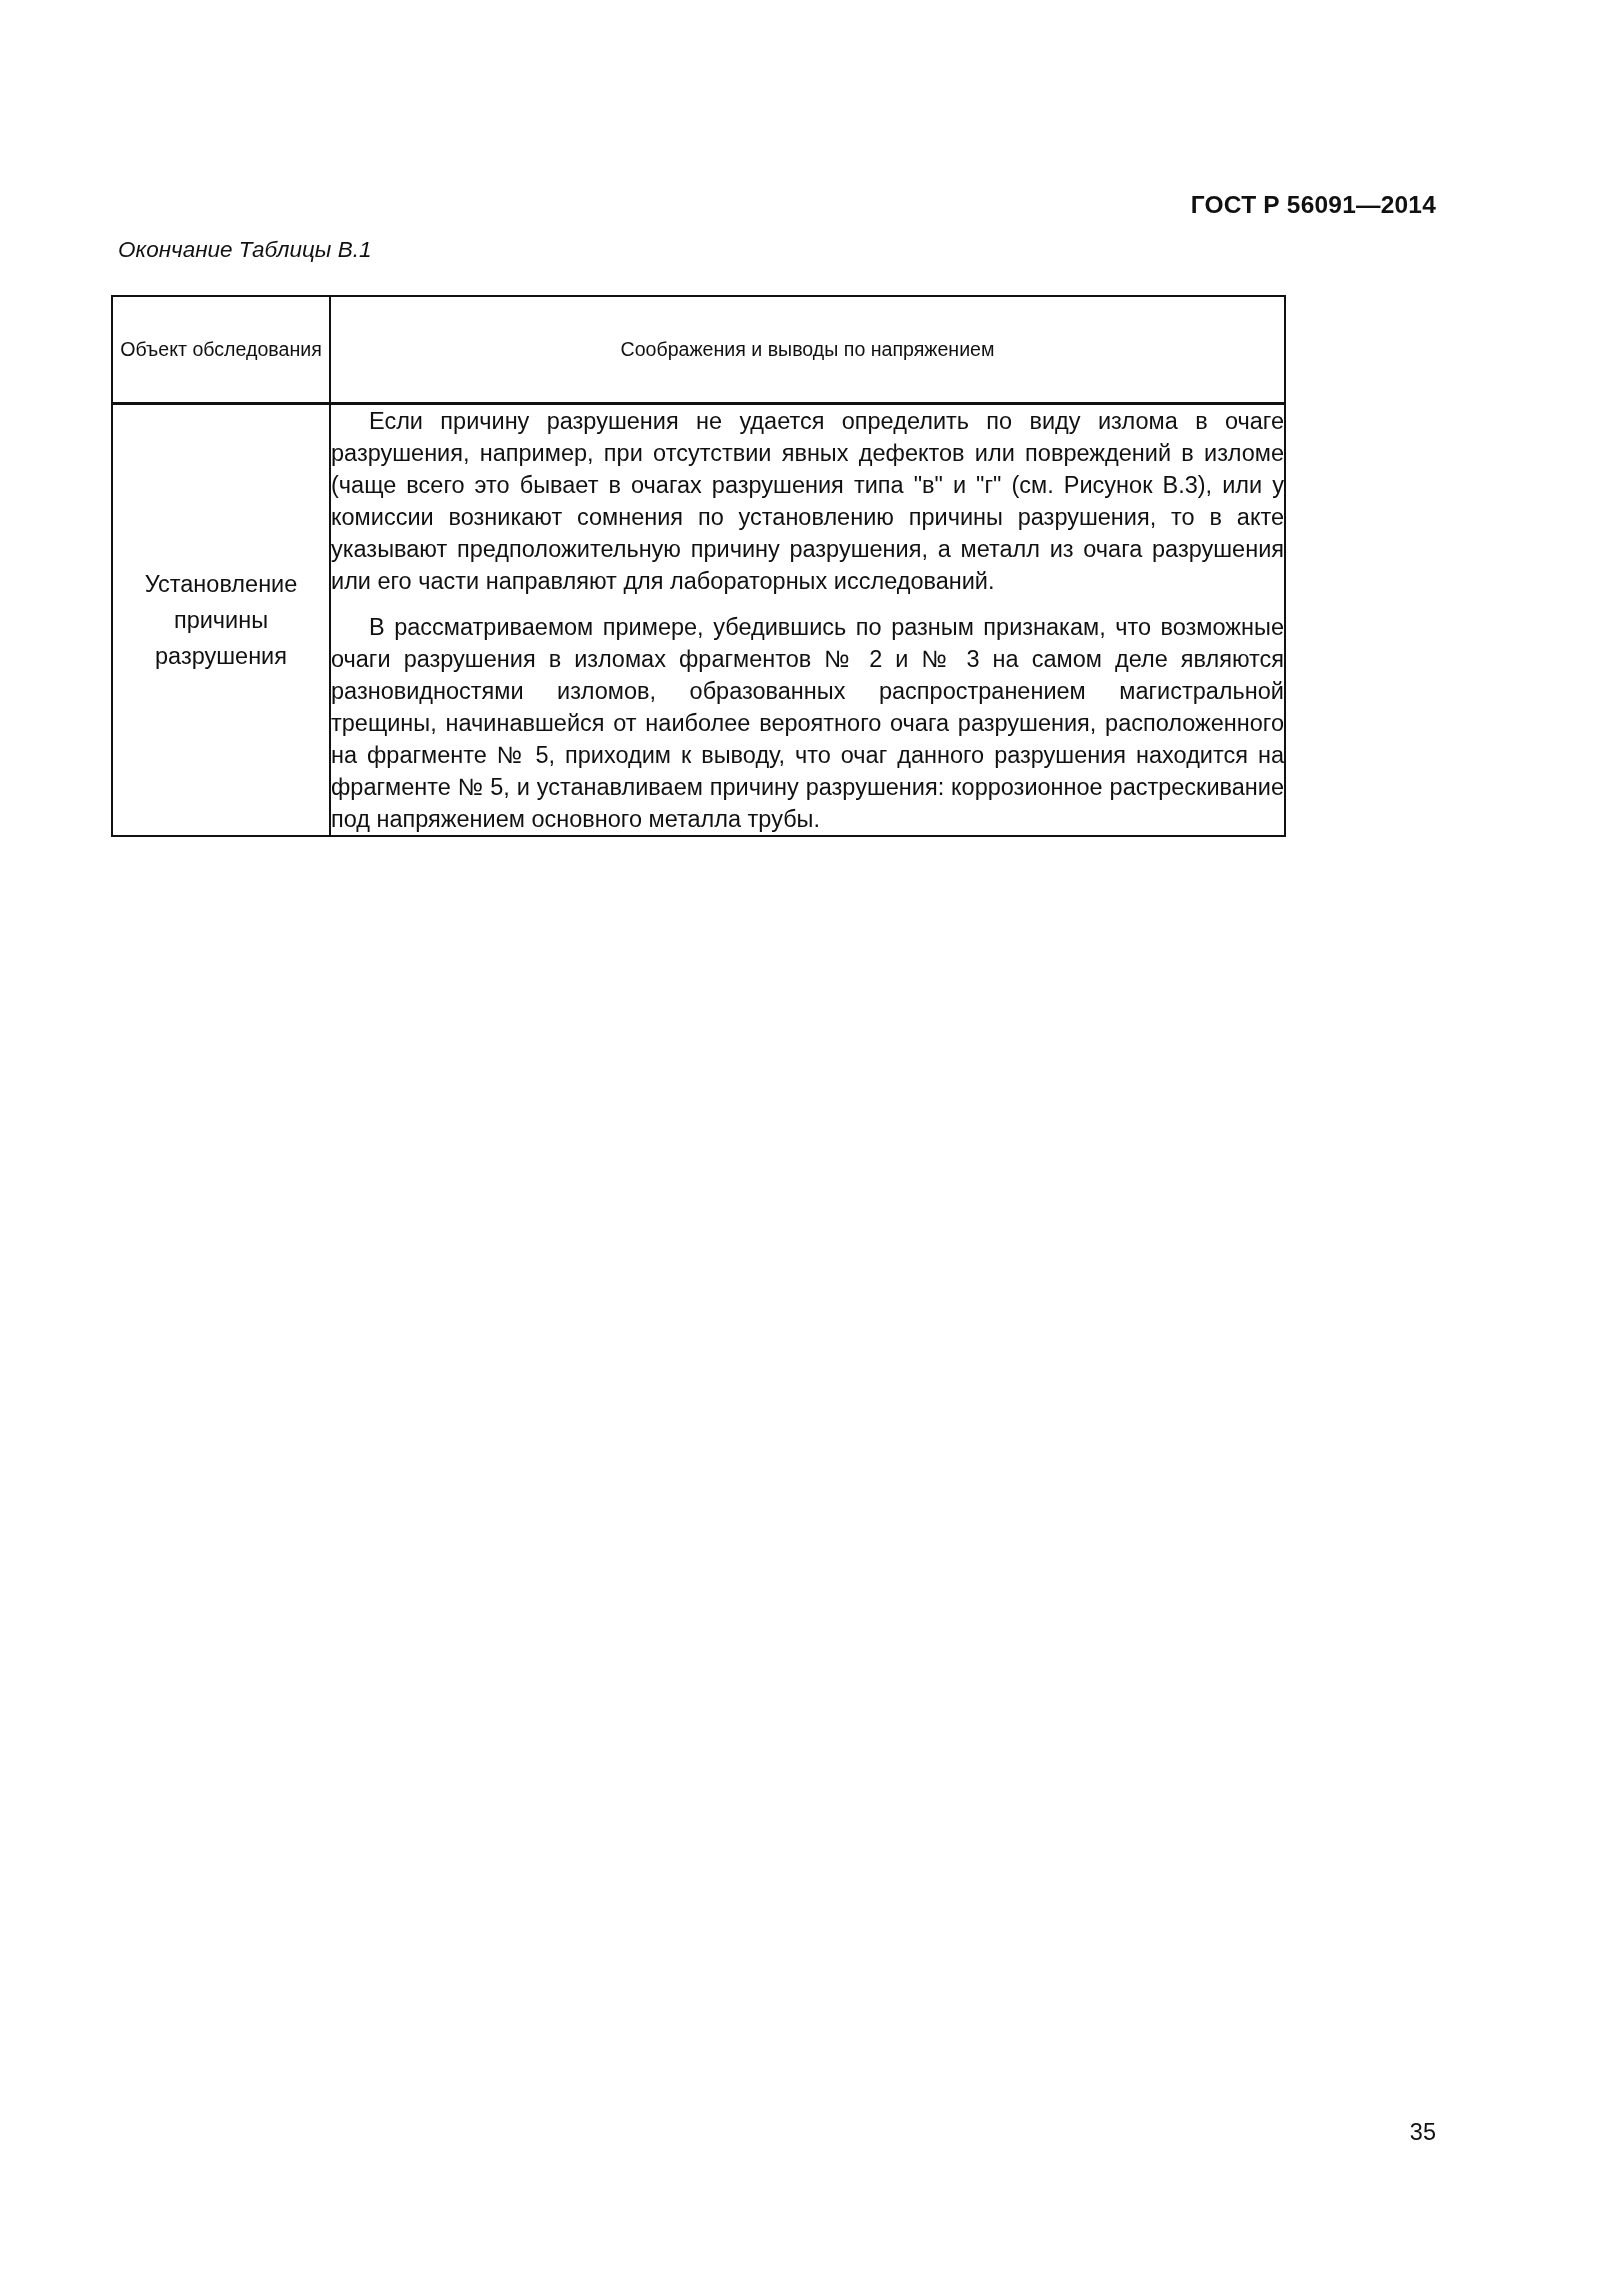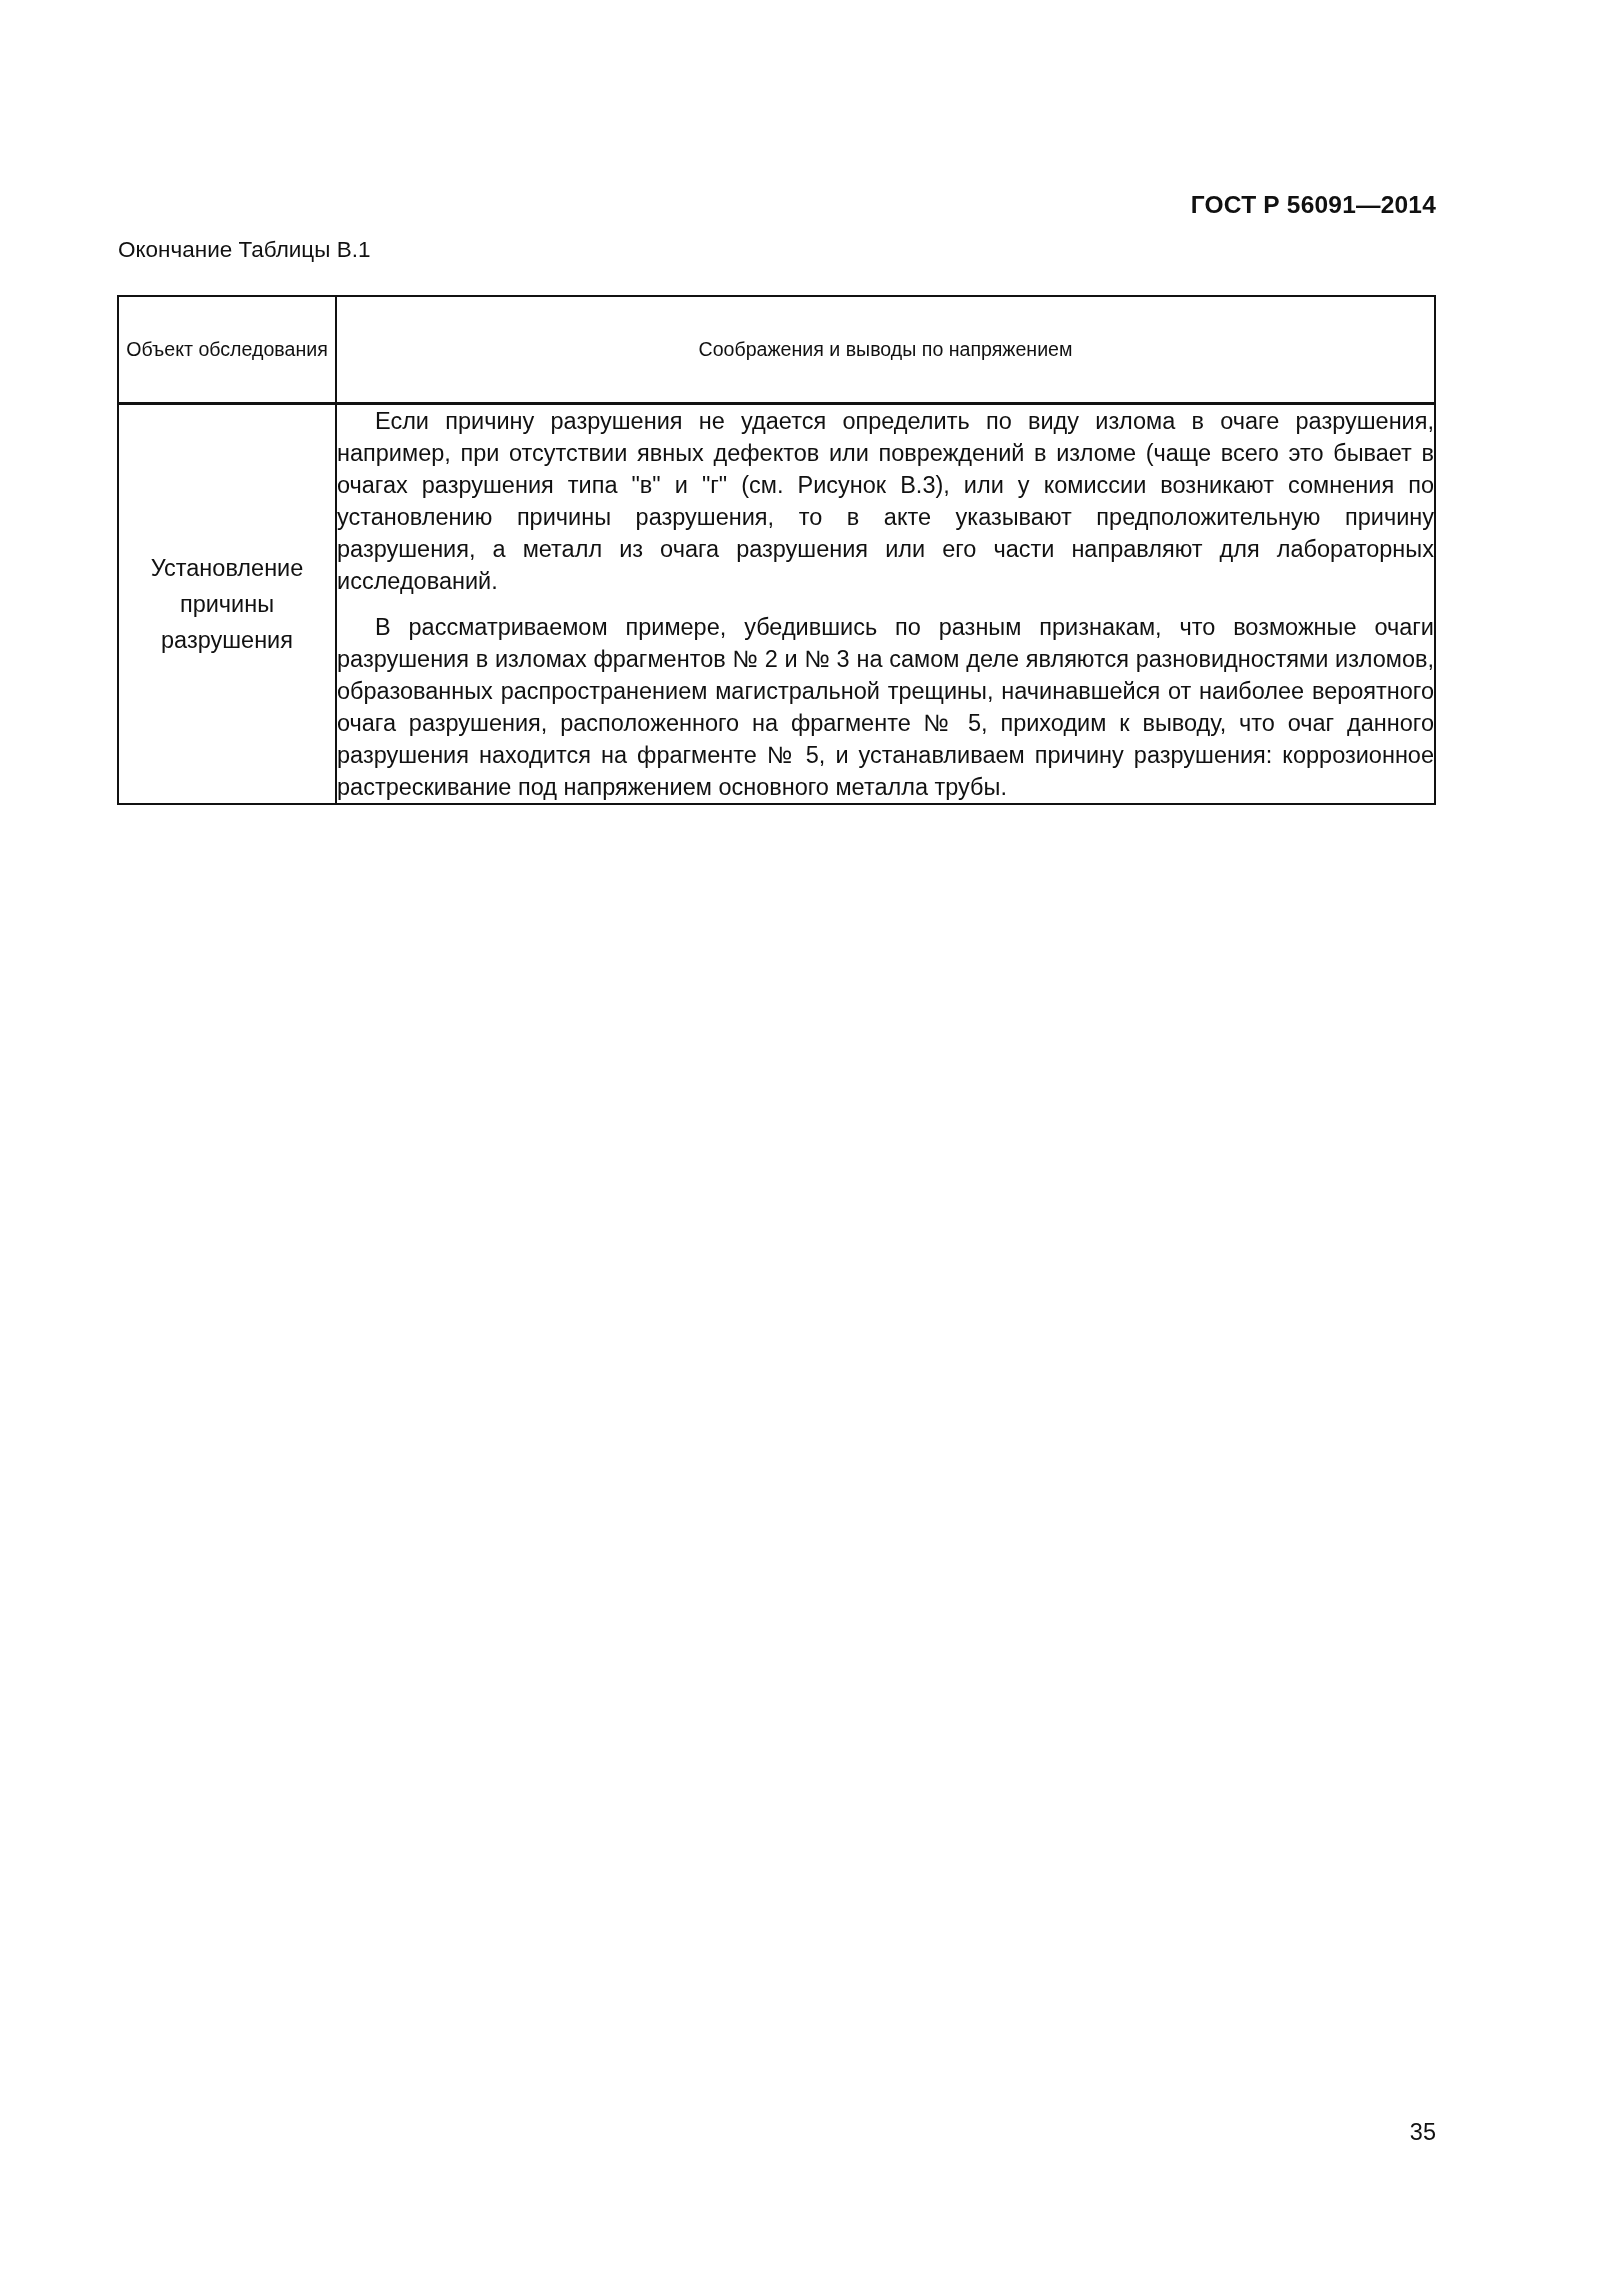--- a/index.html
+++ b/index.html
@@ -21,27 +21,28 @@
       right: 184px;
       font-weight: bold;
       font-size: 24.5px;
       letter-spacing: 0.2px;
       margin-top: 36px;
     }
     .table-caption {
       position: absolute;
       top: 237px;
       left: 118px;
+      font-style: italic;
       font-size: 22.5px;
     }
     .doc-table {
       position: absolute;
       top: 295px;
-      left: 117px;
-      width: 1319px;
+      left: 111px;
+      width: 1175px;
       border-collapse: collapse;
       table-layout: fixed;
     }
     .doc-table td {
       border: 2px solid #111;
       vertical-align: middle;
       padding: 0;
     }
     .doc-table tr.head-row td {
       height: 105px;

